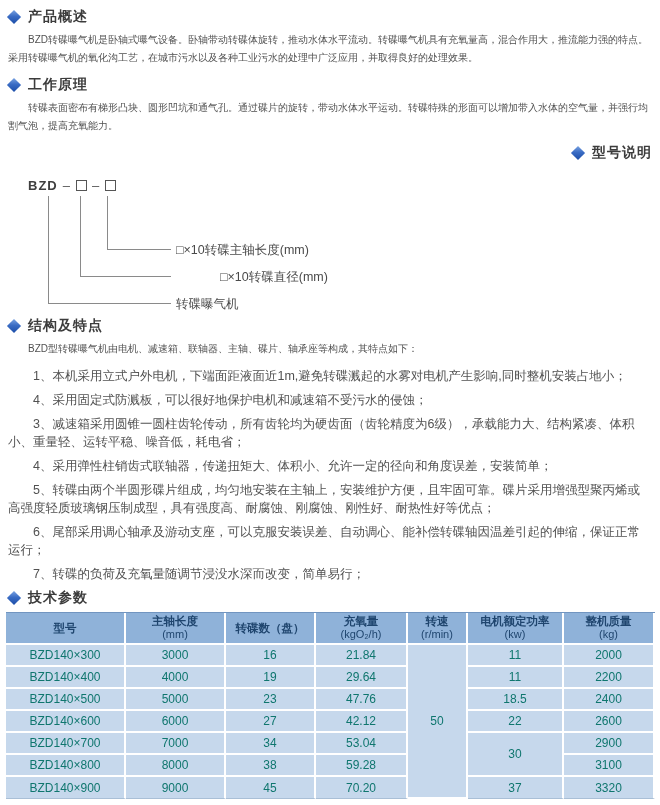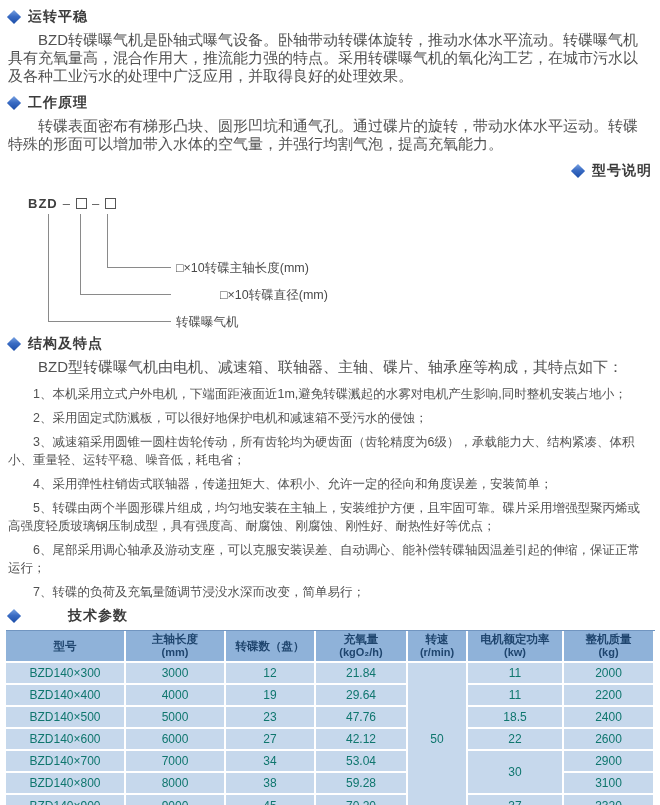--- a/index.html
+++ b/index.html
@@ -9,22 +9,22 @@
     font-family:"Liberation Sans","DejaVu Sans",sans-serif;
     color:#4d4d4d; padding:8px 8px 0 8px;
   }
   .sec-head { display:flex; align-items:center; margin:0 0 7px 0; }
   .sec-head .diamond {
     width:10px; height:10px; margin:1px 9px 0 1px; flex:0 0 auto;
     background:linear-gradient(135deg,#7aa3e2 0%,#3a6cc4 45%,#1c4da8 100%);
     transform:rotate(45deg);
   }
   .sec-head .sec-title { font-size:14px; font-weight:bold; color:#3c3c3c; line-height:16px; letter-spacing:1px; }
-  p.body-text { font-size:15px; line-height:18px; text-indent:2em; color:#515151; margin:0 0 9px 0; }
-  .mt7 { margin-top:7px;justify-content:flex-end; } .mt9 { margin-top:9px;align-items:center; } .mt4 { margin-top:4px;gap:40px; }
+  p.body-text { font-size:10px; line-height:18px; text-indent:2em; color:#515151; margin:0 0 9px 0; }
+  .mt7 { margin-top:7px;justify-content:flex-end; } .mt9 { margin-top:9px;align-items:center; } .mt4 { margin-top:4px; }
 
   
   .model-diagram { position:relative; height:145px; margin:12px 0 0 0; }
   .model-code { position:absolute; left:20px; top:6px; font-size:13px; color:#3f3f3f; font-weight:bold; letter-spacing:1px; }
   .model-code .mdash { margin:0 5px; font-weight:normal; color:#555; }
   .model-code .msq { display:inline-block; width:11px; height:11px; border:1px solid #555; vertical-align:-1px; background:#fff; }
   .conn { position:absolute; border-left:1px solid #8a8a8a; border-bottom:1px solid #8a8a8a; }
   .conn-shaft    { left:99px; top:24px; width:64px;  height:54px; }
   .conn-diameter { left:72px; top:24px; width:91px;  height:81px; }
   .conn-name     { left:40px; top:24px; width:123px; height:108px; }
@@ -35,31 +35,31 @@
   p.item { font-size:12.5px; line-height:18px; text-indent:2em; color:#515151; margin:0 0 6px 0; }
 
   
   table.specs { border-collapse:separate; border-spacing:0; width:649px; margin-left:-2px;
     table-layout:fixed; border-top:1px solid #7195c0; }
   table.specs th, table.specs td {
     border-right:2px solid #ffffff; border-bottom:2px solid #ffffff;
     text-align:center; vertical-align:middle; overflow:hidden;
   }
   table.specs th { background:#8fb2d9; color:#1f456e; font-size:11.5px; font-weight:bold; height:30px; line-height:13px; padding:2px 0; }
-  table.specs th .unit { display:block; font-weight:bold; font-size:11px; }
+  table.specs th .unit { display:block; font-weight:normal; font-size:11px; }
   table.specs td { background:#c6d8ec; color:#0f766e; font-size:12px; height:22px; }
   table.specs tr:last-child td { border-bottom:1px solid #a9bfd6; }
 </style>
 </head>
 <body>
 
 <div class="section">
   <div class="sec-head">
     <span class="diamond"></span>
-    <span class="sec-title">运转平稳</span>
+    <span class="sec-title">产品概述</span>
   </div>
   <p class="body-text">BZD转碟曝气机是卧轴式曝气设备。卧轴带动转碟体旋转，推动水体水平流动。转碟曝气机具有充氧量高，混合作用大，推流能力强的特点。采用转碟曝气机的氧化沟工艺，在城市污水以及各种工业污水的处理中广泛应用，并取得良好的处理效果。</p>
 </div>
 
 <div class="section">
   <div class="sec-head mt9">
     <span class="diamond"></span>
     <span class="sec-title">工作原理</span>
   </div>
   <p class="body-text">转碟表面密布有梯形凸块、圆形凹坑和通气孔。通过碟片的旋转，带动水体水平运动。转碟特殊的形面可以增加带入水体的空气量，并强行均割气泡，提高充氧能力。</p>
@@ -81,21 +81,21 @@
   </div>
 </div>
 
 <div class="section">
   <div class="sec-head">
     <span class="diamond"></span>
     <span class="sec-title">结构及特点</span>
   </div>
   <p class="body-text">BZD型转碟曝气机由电机、减速箱、联轴器、主轴、碟片、轴承座等构成，其特点如下：</p>
   <p class="item">1、本机采用立式户外电机，下端面距液面近1m,避免转碟溅起的水雾对电机产生影响,同时整机安装占地小；</p>
-  <p class="item">2、采用固定式防溅板，可以很好地保护电机和减速箱不受污水的侵蚀；</p>
+  <p class="item">4、采用固定式防溅板，可以很好地保护电机和减速箱不受污水的侵蚀；</p>
   <p class="item">3、减速箱采用圆锥一圆柱齿轮传动，所有齿轮均为硬齿面（齿轮精度为6级），承载能力大、结构紧凑、体积小、重量轻、运转平稳、噪音低，耗电省；</p>
   <p class="item">4、采用弹性柱销齿式联轴器，传递扭矩大、体积小、允许一定的径向和角度误差，安装简单；</p>
   <p class="item">5、转碟由两个半圆形碟片组成，均匀地安装在主轴上，安装维护方便，且牢固可靠。碟片采用增强型聚丙烯或高强度轻质玻璃钢压制成型，具有强度高、耐腐蚀、刚腐蚀、刚性好、耐热性好等优点；</p>
   <p class="item">6、尾部采用调心轴承及游动支座，可以克服安装误差、自动调心、能补偿转碟轴因温差引起的伸缩，保证正常运行；</p>
   <p class="item">7、转碟的负荷及充氧量随调节浸没水深而改变，简单易行；</p>
 </div>
 
 <div class="section">
   <div class="sec-head mt4">
     <span class="diamond"></span>
@@ -119,21 +119,21 @@
         <th><span>充氧量</span><span class="unit">(kgO₂/h)</span></th>
         <th><span>转速</span><span class="unit">(r/min)</span></th>
         <th><span>电机额定功率</span><span class="unit">(kw)</span></th>
         <th><span>整机质量</span><span class="unit">(kg)</span></th>
       </tr>
     </thead>
     <tbody>
       <tr>
         <td>BZD140×300</td>
         <td>3000</td>
-        <td>12</td>
+        <td>16</td>
         <td>21.84</td>
         <td rowspan="7">50</td>
         <td>11</td>
         <td>2000</td>
       </tr>
       <tr>
         <td>BZD140×400</td>
         <td>4000</td>
         <td>19</td>
         <td>29.64</td>

